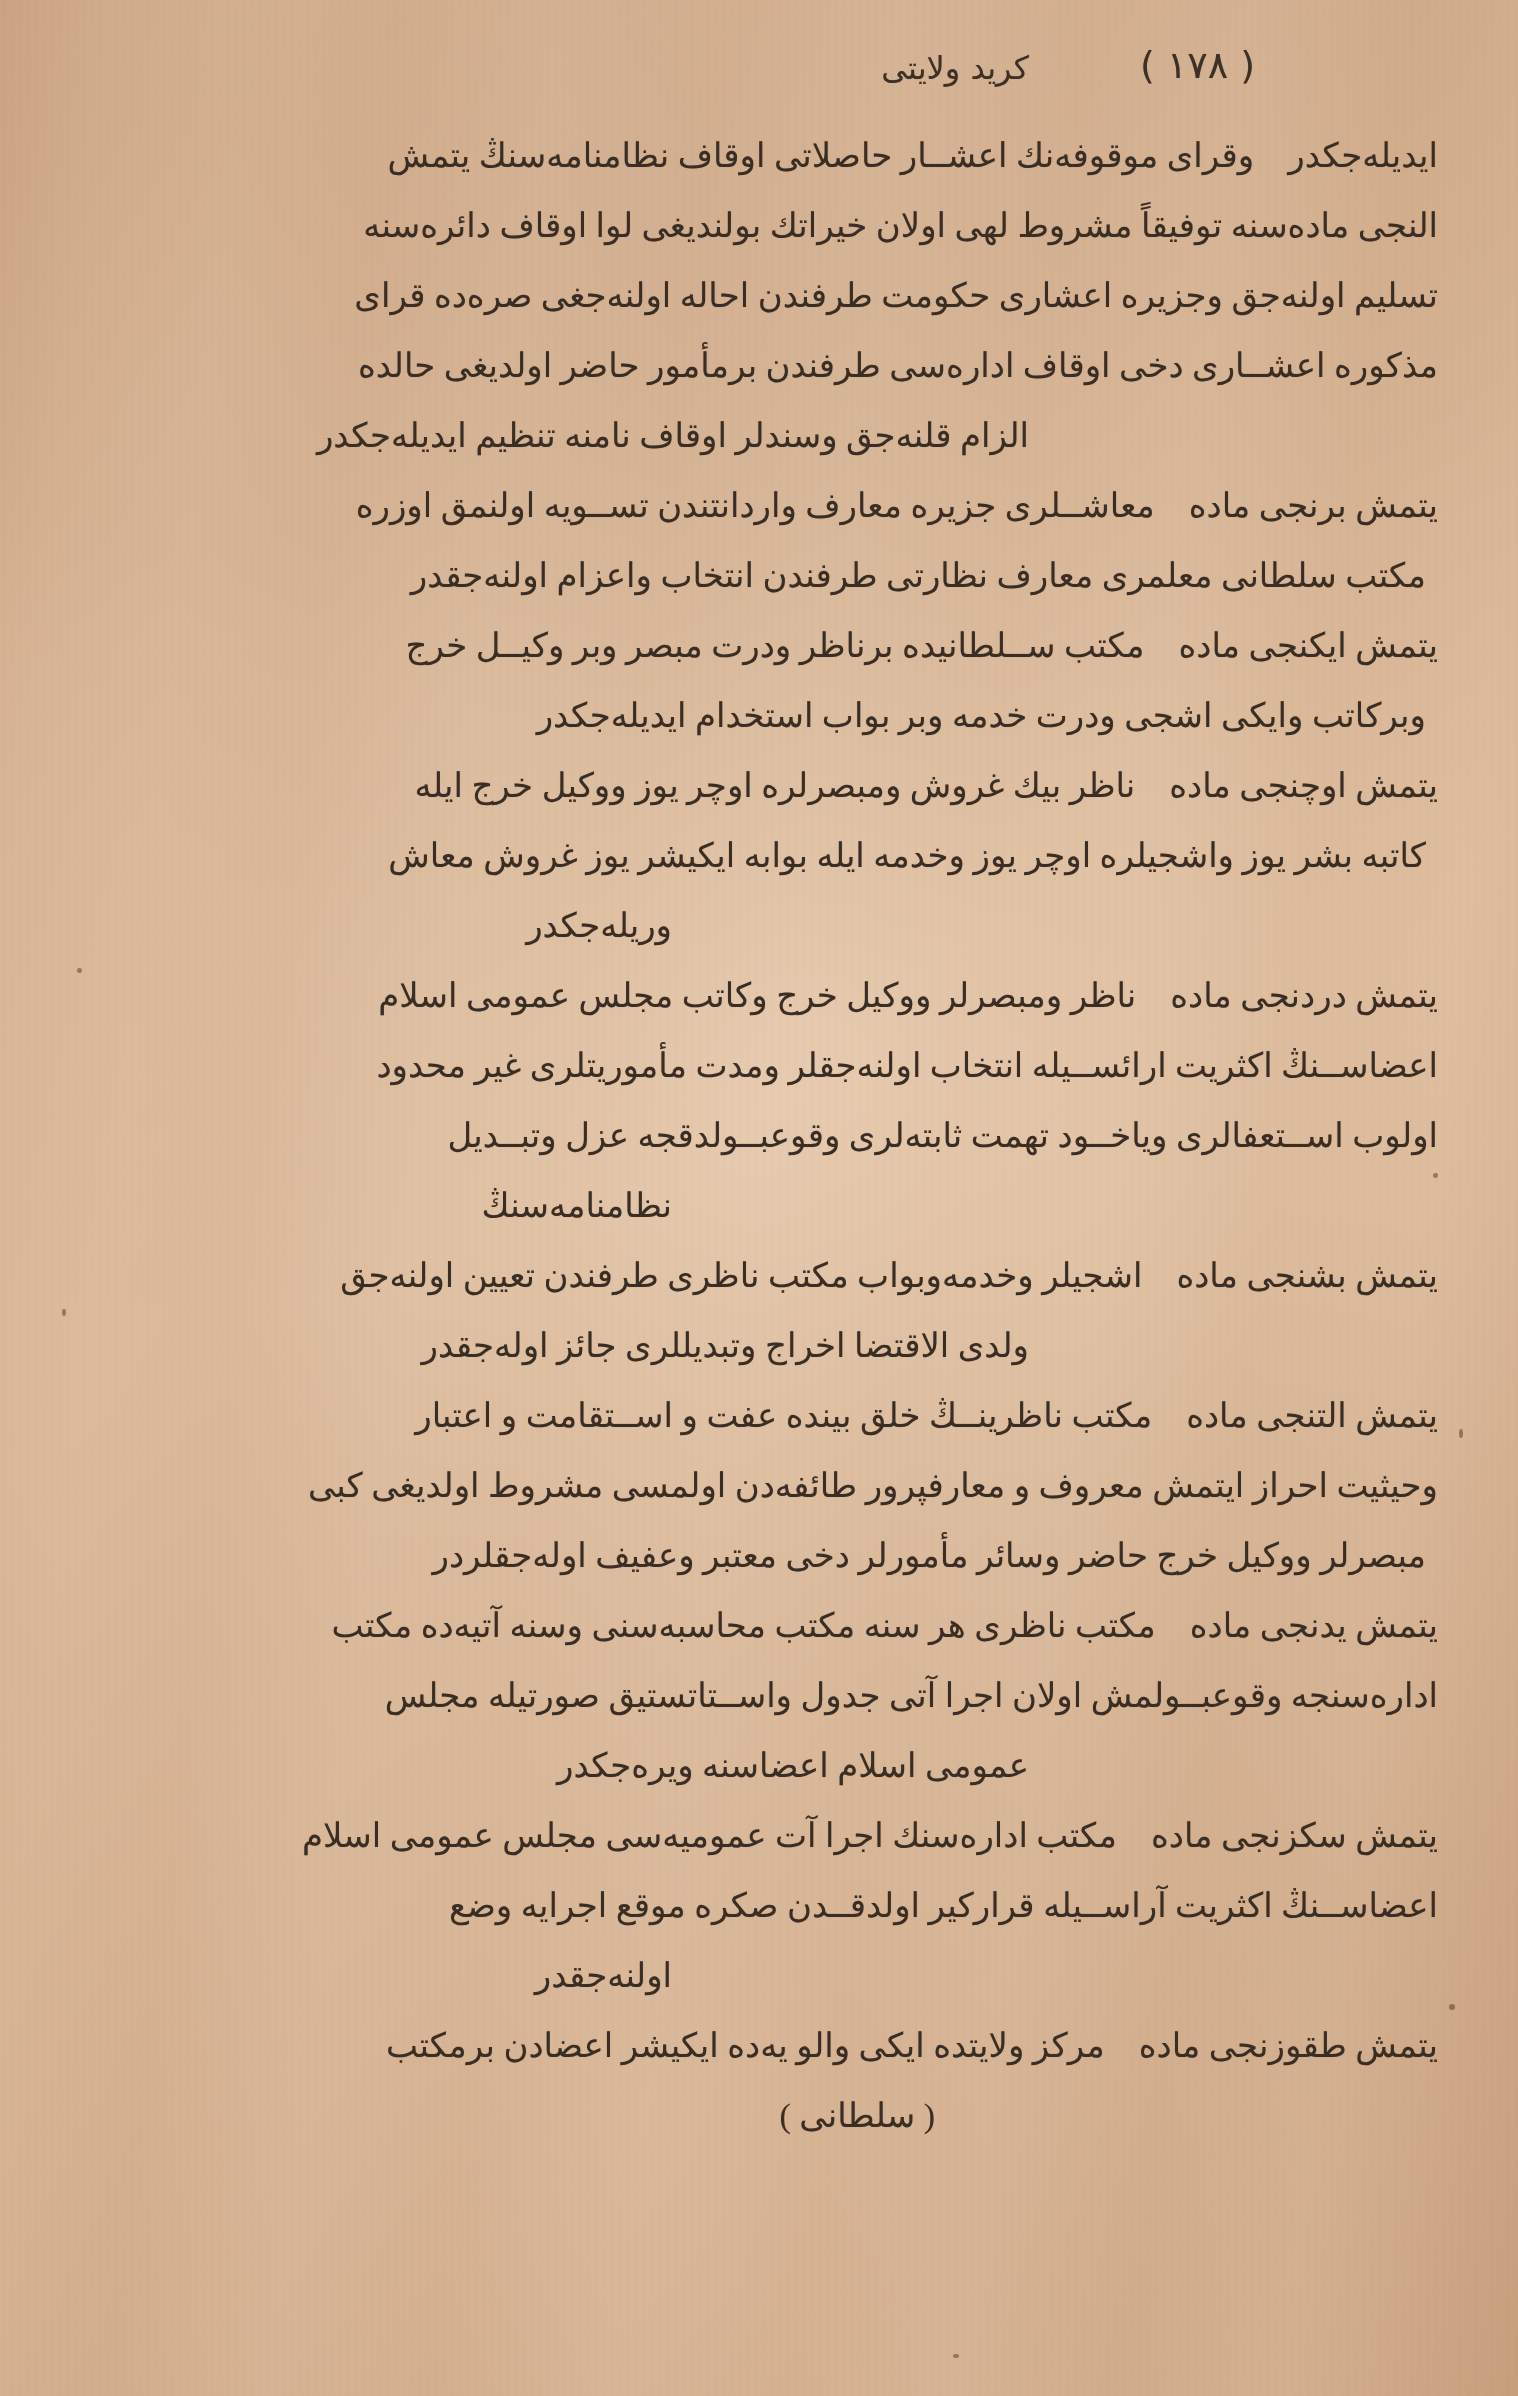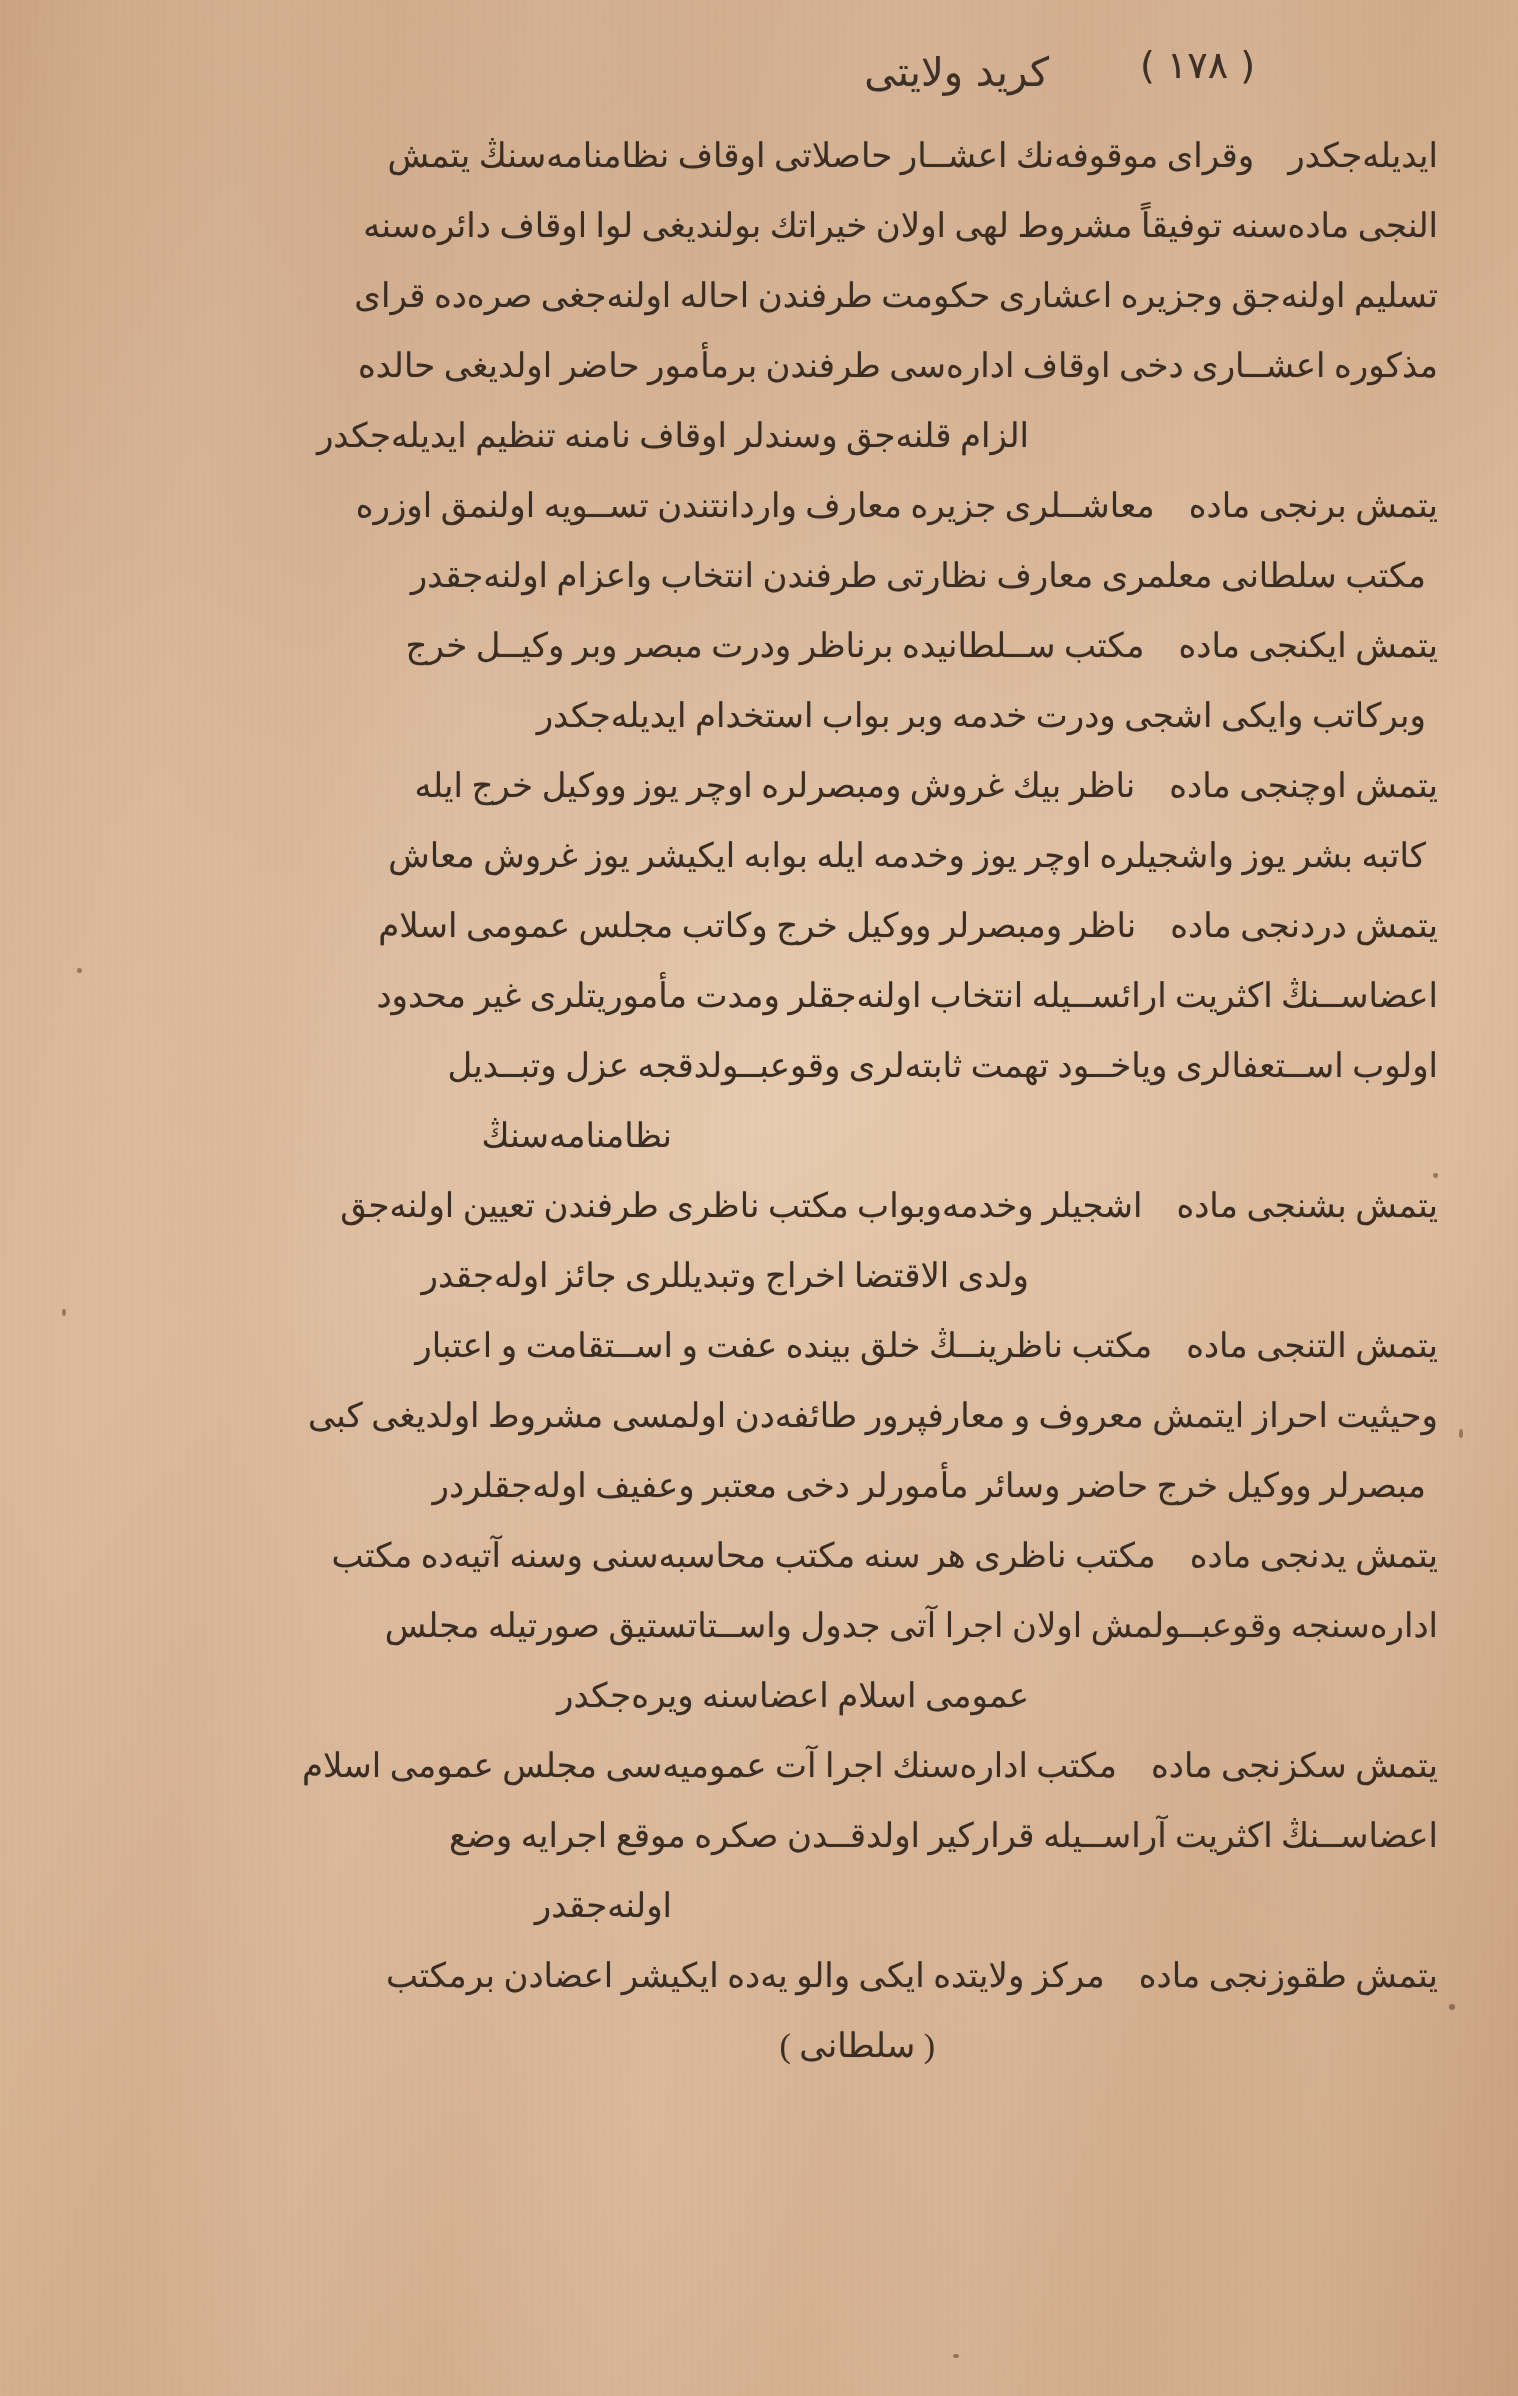--- a/index.html
+++ b/index.html
@@ -102,23 +102,23 @@
     position: absolute;
     right: 264px;
     top: 0;
     font-size: 38px;
     letter-spacing: 1.9px;
     color: #3d3026;
     white-space: nowrap;
   }
   .running-head {
     position: absolute;
-    right: 470px;
+    right: 490px;
     top: 5.6px;
-    font-size: 40px;
+    font-size: 32px;
     color: #3d3026;
     white-space: nowrap;
   }
 
   .body-lines {
     position: absolute;
     top: 121px;
     right: 0;
     left: 0;
   }
@@ -201,20 +201,23 @@
         </div>
         <div class="line indent-sm">
           <span class="ln-inner">وبركاتب وايكى اشجى ودرت خدمە وبر بواب استخدام ايديلەجكدر</span>
         </div>
         <div class="line ragged">
           <span class="ln-inner">يتمش اوچنجى مادە&nbsp;&nbsp;&nbsp;&nbsp;ناظر بيك غروش ومبصرلرە اوچر يوز ووكيل خرج ايلە</span>
         </div>
         <div class="line indent-sm">
           <span class="ln-inner">كاتبە بشر يوز واشجيلرە اوچر يوز وخدمە ايلە بوابە ايكيشر يوز غروش معاش</span>
         </div>
+        <div class="line indent-xxl">
+          <span class="ln-inner">وريلەجكدر</span>
+        </div>
         <div class="line ragged">
           <span class="ln-inner">يتمش دردنجى مادە&nbsp;&nbsp;&nbsp;&nbsp;ناظر ومبصرلر ووكيل خرج وكاتب مجلس عمومى اسلام</span>
         </div>
         <div class="line ragged">
           <span class="ln-inner">اعضاســنڭ اكثريت ارائســيلە انتخاب اولنەجقلر ومدت مأموريتلرى غير محدود</span>
         </div>
         <div class="line ragged">
           <span class="ln-inner">اولوب اســتعفالرى وياخــود تهمت ثابتەلرى وقوعبــولدقجە عزل وتبــديل</span>
         </div>
         <div class="line indent-xxl">

